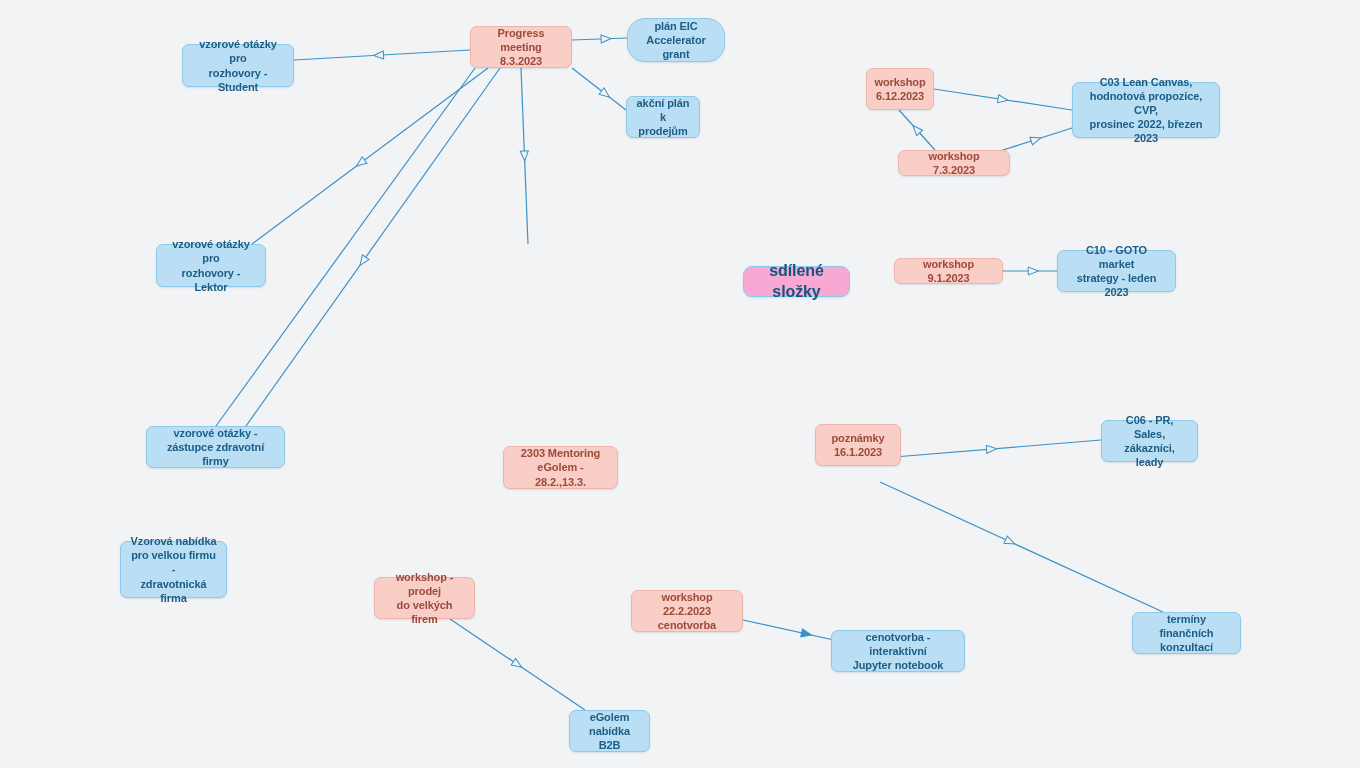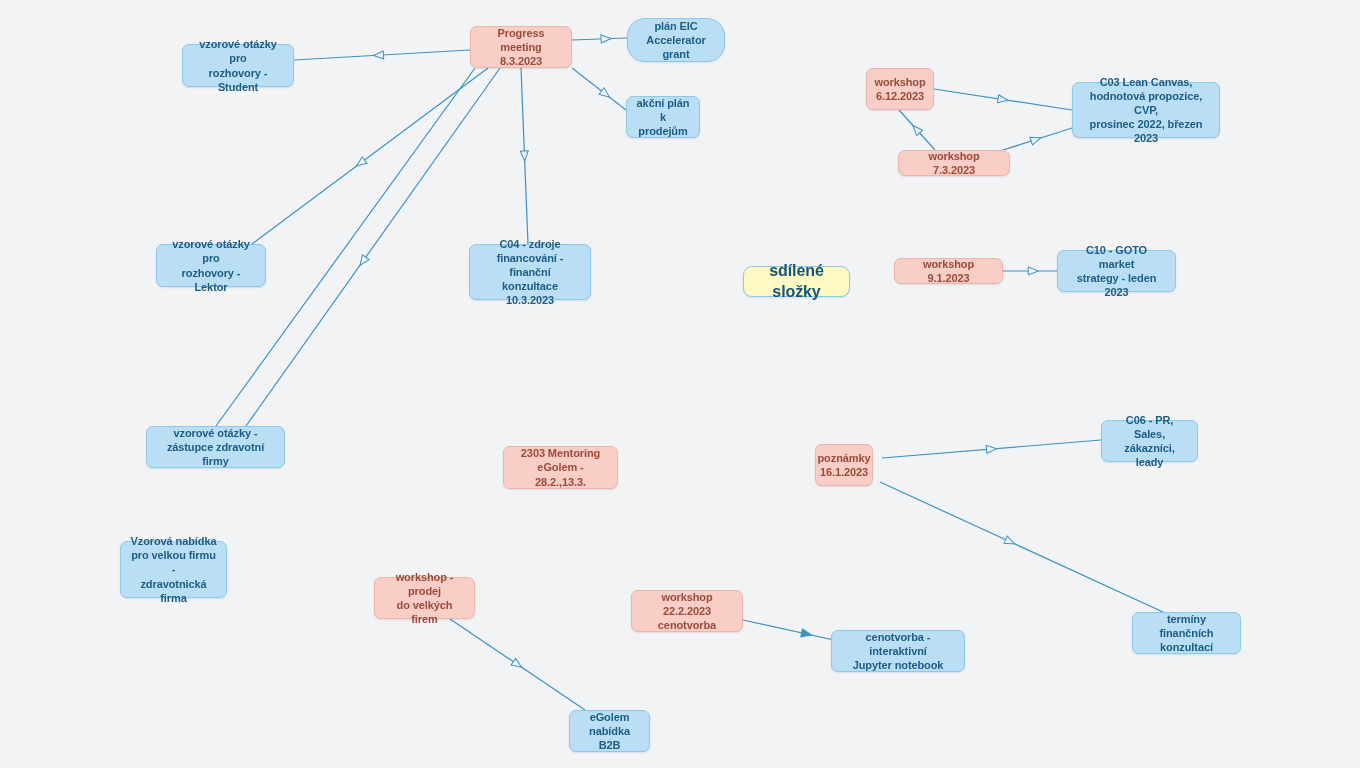--- a/index.html
+++ b/index.html
@@ -41,21 +41,21 @@
     background: #badff5;
     border: 1px solid #8cc9ea;
     color: #1c5d86;
   }
   .node.pink {
     background: #f9cec6;
     border: 1px solid #f0b4a8;
     color: #9c4a39;
   }
   .node.heading {
-    background: #fef9c3;
+    background: #f9a8d4;
     border: 1px solid #8cc9ea;
     color: #12567f;
     font-size: 16px;
     border-radius: 9px;
     padding: 7px 14px;
   }
   .node-label { display: block; }
 </style>
 </head>
 <body>
@@ -127,23 +127,20 @@
     <div class="node blue" style="left: 627px; top: 18px; width: 98px; height: 44px; font-size: 11px; border-radius: 18px;"><span class="node-label">plán EIC
 Accelerator grant</span></div>
     <div class="node blue" style="left: 626px; top: 96px; width: 74px; height: 42px; font-size: 11px;"><span class="node-label">akční plán
 k prodejům</span></div>
     <div class="node blue" style="left: 182px; top: 44px; width: 112px; height: 43px; font-size: 11px;"><span class="node-label">vzorové otázky pro
 rozhovory - Student</span></div>
     <div class="node blue" style="left: 156px; top: 244px; width: 110px; height: 43px; font-size: 11px;"><span class="node-label">vzorové otázky pro
 rozhovory - Lektor</span></div>
     <div class="node blue" style="left: 146px; top: 426px; width: 139px; height: 42px; font-size: 11px;"><span class="node-label">vzorové otázky -
 zástupce zdravotní firmy</span></div>
-    <div class="node blue" style="left: 469px; top: 244px; width: 122px; height: 56px; font-size: 11px;"><span class="node-label">C04 - zdroje
-financování - finanční
-konzultace 10.3.2023</span></div>
     <div class="node blue" style="left: 120px; top: 541px; width: 107px; height: 57px; font-size: 11px;"><span class="node-label">Vzorová nabídka
 pro velkou firmu -
 zdravotnická firma</span></div>
     <div class="node pink" style="left: 503px; top: 446px; width: 115px; height: 43px; font-size: 11px;"><span class="node-label">2303 Mentoring
 eGolem - 28.2.,13.3.</span></div>
     <div class="node pink" style="left: 374px; top: 577px; width: 101px; height: 42px; font-size: 11px;"><span class="node-label">workshop - prodej
 do velkých firem</span></div>
     <div class="node blue" style="left: 545px; top: 710px; width: 81px; height: 42px; font-size: 11px; margin-left: 24px;"><span class="node-label">eGolem
 nabídka B2B</span></div>
     <div class="node pink" style="left: 631px; top: 590px; width: 112px; height: 42px; font-size: 11px;"><span class="node-label">workshop 22.2.2023
@@ -153,19 +150,19 @@
     <div class="node heading" style="left: 743px; top: 266px; width: 107px; height: 31px; font-size: 16px;"><span class="node-label">sdílené složky</span></div>
     <div class="node pink" style="left: 866px; top: 68px; width: 68px; height: 42px; font-size: 11px;"><span class="node-label">workshop
 6.12.2023</span></div>
     <div class="node pink" style="left: 898px; top: 150px; width: 112px; height: 26px; font-size: 11px;"><span class="node-label">workshop 7.3.2023</span></div>
     <div class="node blue" style="left: 1072px; top: 82px; width: 148px; height: 56px; font-size: 11px; text-align: center;"><span class="node-label">C03 Lean Canvas,
 hodnotová propozice, CVP,
 prosinec 2022, březen 2023</span></div>
     <div class="node pink" style="left: 894px; top: 258px; width: 109px; height: 26px; font-size: 11px;"><span class="node-label">workshop 9.1.2023</span></div>
     <div class="node blue" style="left: 1057px; top: 250px; width: 119px; height: 42px; font-size: 11px;"><span class="node-label">C10 - GOTO market
 strategy - leden 2023</span></div>
-    <div class="node pink" style="left: 815px; top: 444px; width: 58px; height: 42px; font-size: 11px;"><span class="node-label">poznámky
+    <div class="node pink" style="left: 815px; top: 424px; width: 86px; height: 42px; font-size: 11px;"><span class="node-label">poznámky
 16.1.2023</span></div>
     <div class="node blue" style="left: 1101px; top: 420px; width: 97px; height: 42px; font-size: 11px;"><span class="node-label">C06 - PR, Sales,
 zákazníci, leady</span></div>
     <div class="node blue" style="left: 1132px; top: 612px; width: 109px; height: 42px; font-size: 11px;"><span class="node-label">termíny finančních
 konzultací</span></div>
   </div>
 
 </body></html>

